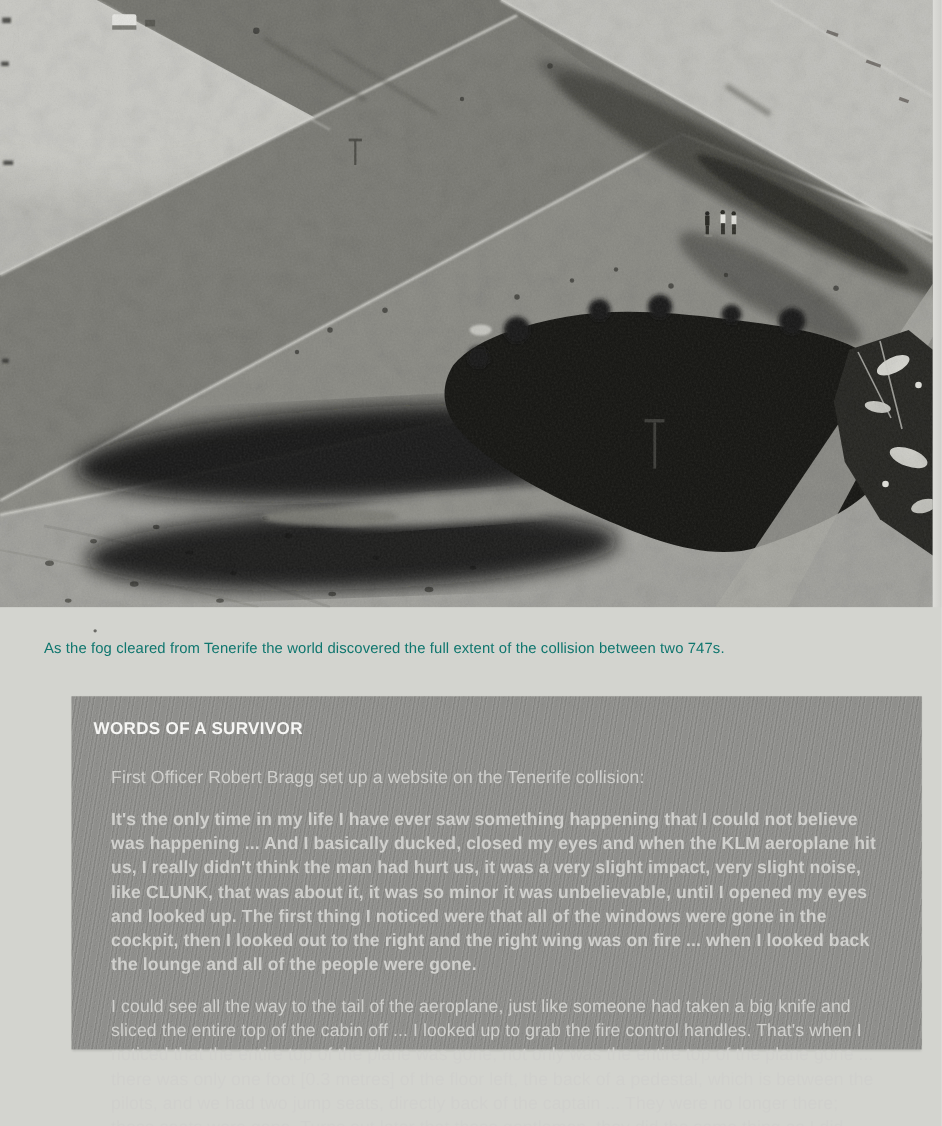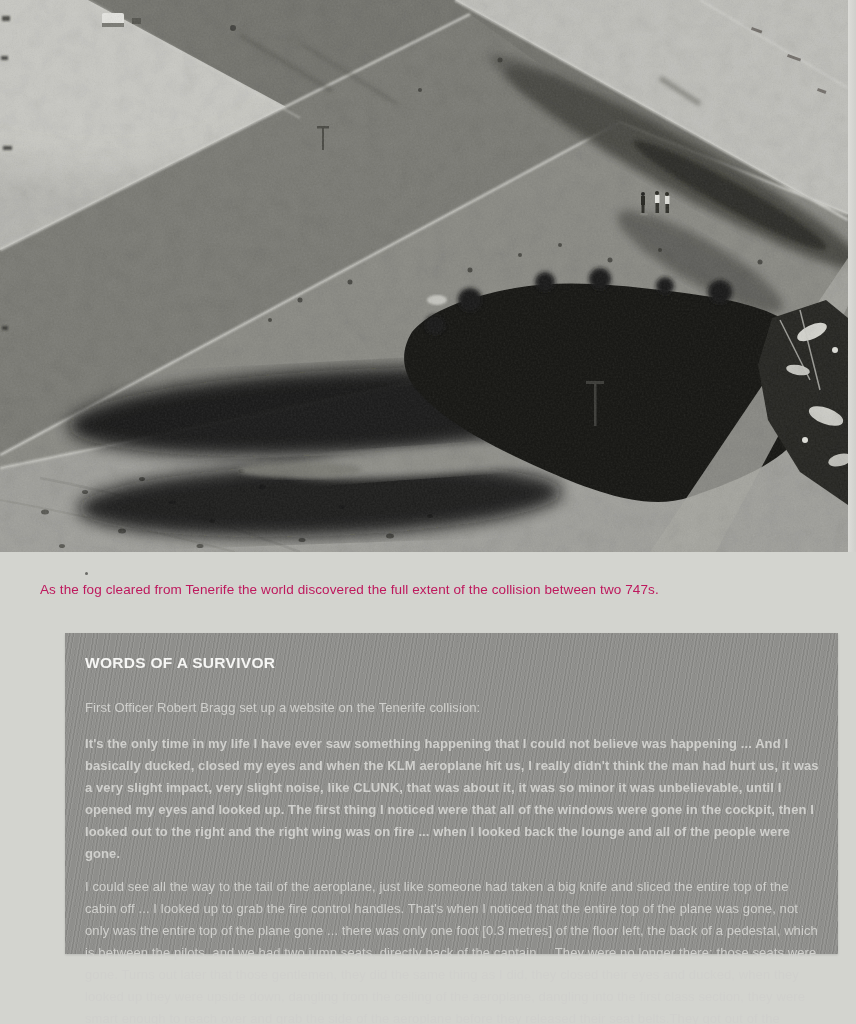--- a/index.html
+++ b/index.html
@@ -5,33 +5,33 @@
   html,body{margin:0;padding:0;}
   body{
     width:856px;height:1024px;overflow:hidden;position:relative;
     background:#d3d4cf;
     font-family:"Liberation Sans", sans-serif;
   }
   .photo-wrap{position:absolute;left:0;top:0;width:848px;height:552px;}
   .page-edge{position:absolute;left:848px;top:0;width:8px;height:552px;
     background:linear-gradient(90deg,#dcdcd8,#cfcfcb);}
   .caption{position:absolute;left:40px;top:581px;width:720px;
-    font-size:13.5px;line-height:18px;color:#be185d;letter-spacing:.1px;}
+    font-size:13.5px;line-height:18px;color:#0f766e;letter-spacing:.1px;}
   .speck-dot{position:absolute;left:85px;top:572px;width:3px;height:3px;border-radius:50%;background:#6a6a66;}
   .panel{position:absolute;left:65px;top:633px;width:773px;height:321px;box-sizing:border-box;
     padding:21px 18px 0 20px;
     background-color:#8f8f8c;
     background-image:
       repeating-linear-gradient(100deg, rgba(255,255,255,.08) 0 1px, rgba(0,0,0,0) 1px 3px),
       repeating-linear-gradient(99deg, rgba(40,40,38,.10) 0 1px, rgba(0,0,0,0) 1px 4px);
     box-shadow:0 1px 2px rgba(0,0,0,.12);
   }
   .panel h2{margin:0;font-size:15.5px;font-weight:bold;line-height:18px;
     color:#f6f6f4;letter-spacing:.3px;font-family:"Liberation Sans", sans-serif;}
-  .panel p{margin:0;font-size:13px;line-height:22px;color:#d0d0cd;letter-spacing:.1px;}
+  .panel p{margin:16px;font-size:16px;line-height:22px;color:#d0d0cd;letter-spacing:.1px;}
   .panel .intro{margin-top:25px;}
   .panel .para1{margin-top:14px;font-weight:bold;}
   .panel .para2{margin-top:11px;}
 </style>
 </head>
 <body>
 
 <div class="photo-wrap">
 <svg width="848" height="552" viewBox="0 0 848 552" xmlns="http://www.w3.org/2000/svg">
   <defs>

